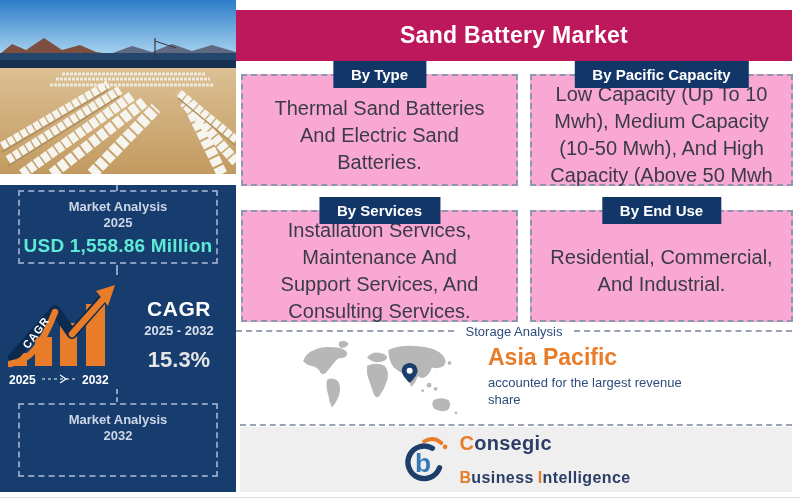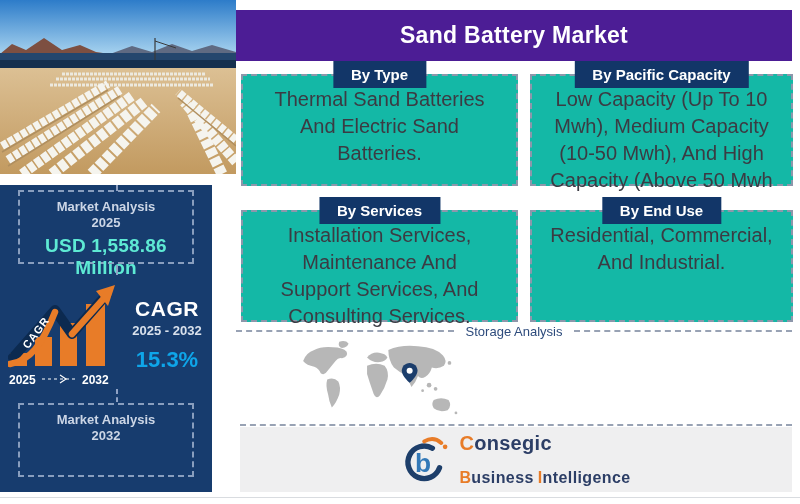--- a/index.html
+++ b/index.html
@@ -3,46 +3,46 @@
 <meta charset="utf-8">
 <style>
   html,body{margin:0;padding:0;background:#fff;}
   .page{position:relative;width:800px;height:504px;overflow:hidden;background:#fff;
         font-family:"Liberation Sans","DejaVu Sans",sans-serif;}
 
   
   .photo{position:absolute;left:0;top:11;width:236px;height:174px;overflow:hidden;}
 
   
-  .left-panel{position:absolute;left:0;top:185px;width:212px;height:307px;background:#173c6e;}
+  .left-panel{position:absolute;left:0;top:185px;width:236px;height:307px;background:#173c6e;}
   .vconn{position:absolute;left:116px;width:0;border-left:2px dashed #8fa2c4;}
   .vc1{top:0;height:6px;}
   .vc2{top:80px;height:10px;}
   .vc3{top:204px;height:13px;}
   .stat-box{position:absolute;left:18px;right:18px;border:2px dashed rgba(186,200,224,.7);
             text-align:center;padding:7px 0 6px;box-sizing:border-box;}
   .sb1{top:5px;height:74px;}
   .sb2{top:218px;height:74px;}
   .stat-label{font-size:13px;font-weight:700;color:#ccd6e6;line-height:1.25;}
   .stat-value{font-size:19px;font-weight:800;color:#5eead4;margin-top:3px;letter-spacing:.2px;}
   .cagr-row{position:absolute;top:88px;left:8px;right:4px;height:116px;display:flex;}
   .cagr-chart{width:118px;height:116px;flex:none;}
   .cagr-text{flex:1;text-align:center;padding-top:24px;}
   .cagr-h{font-size:21px;font-weight:800;color:#fff;letter-spacing:.5px;}
   .cagr-p{font-size:13px;font-weight:700;color:#d9e1ec;margin-top:2px;}
-  .cagr-v{font-size:22px;font-weight:800;color:#0ea5e9;margin-top:9px;}
-
-  
-  .title-bar{position:absolute;left:236px;top:10px;width:556px;height:51px;background:#4c1d95;
+  .cagr-v{font-size:22px;font-weight:800;color:#e5e5e5;margin-top:9px;}
+
+  
+  .title-bar{position:absolute;left:236px;top:10px;width:556px;height:51px;background:#be185d;
              display:flex;align-items:center;justify-content:center;}
   .title-bar span{color:#fff;font-size:23px;font-weight:800;letter-spacing:.3px;}
 
   
   .seg{position:absolute;border:2px dashed #8d97ab;box-sizing:border-box;
-       display:flex;justify-content:center;background:#14b8a6;}
+       display:flex;align-items:center;justify-content:center;background:#f9a8d4;}
   .seg .badge{position:absolute;top:-15px;left:50%;transform:translateX(-50%);
        background:#123668;color:#fff;font-size:15px;font-weight:700;
        padding:5px 18px;white-space:nowrap;}
   .seg-text{font-size:20px;font-weight:500;color:#3b3b43;text-align:center;line-height:1.35;
             padding-top:10px;}
   .seg1{left:241px;top:74px;width:277px;height:112px;}
   .seg2{left:530px;top:74px;width:263px;height:112px;}
   .seg3{left:241px;top:210px;width:277px;height:112px;}
   .seg4{left:530px;top:210px;width:263px;height:112px;}
   .seg1 .seg-text{max-width:215px;}
@@ -205,20 +205,24 @@
         <circle cx="344" cy="164" r="3"></circle>
           <circle cx="330" cy="56" r="4"></circle>
       </g>
       <g>
         <path d="M244,56 C234,56 227,64 227,73 C227,85 244,99 244,99 C244,99 261,85 261,73 C261,64 254,56 244,56 Z" fill="#1c3e6c"></path>
         <circle cx="244" cy="73" r="6.5" fill="#ffffff"></circle>
       </g>
     </svg>
   </div>
 
+  <div class="regional-text">
+    <div class="region-name">Asia Pacific</div>
+    <div class="region-desc">accounted for the largest revenue share</div>
+  </div>
 
   <div class="regional-bottom"></div>
 
   <div class="logo-strip">
     <svg class="logo-mark" viewBox="0 0 62 62">
       <path d="M49.7,41.2 A21,21 0 1 1 40.5,15.8" fill="none" stroke="#1d3e6a" stroke-width="7" stroke-linecap="round"></path>
       <text x="18" y="47" font-size="34" font-weight="bold" fill="#3379b8">b</text>
       <path d="M30,7 Q42,0 52,9" fill="none" stroke="#e87c28" stroke-width="5" stroke-linecap="round"></path>
       <circle cx="57" cy="14" r="3" fill="#e87c28"></circle>
     </svg>

